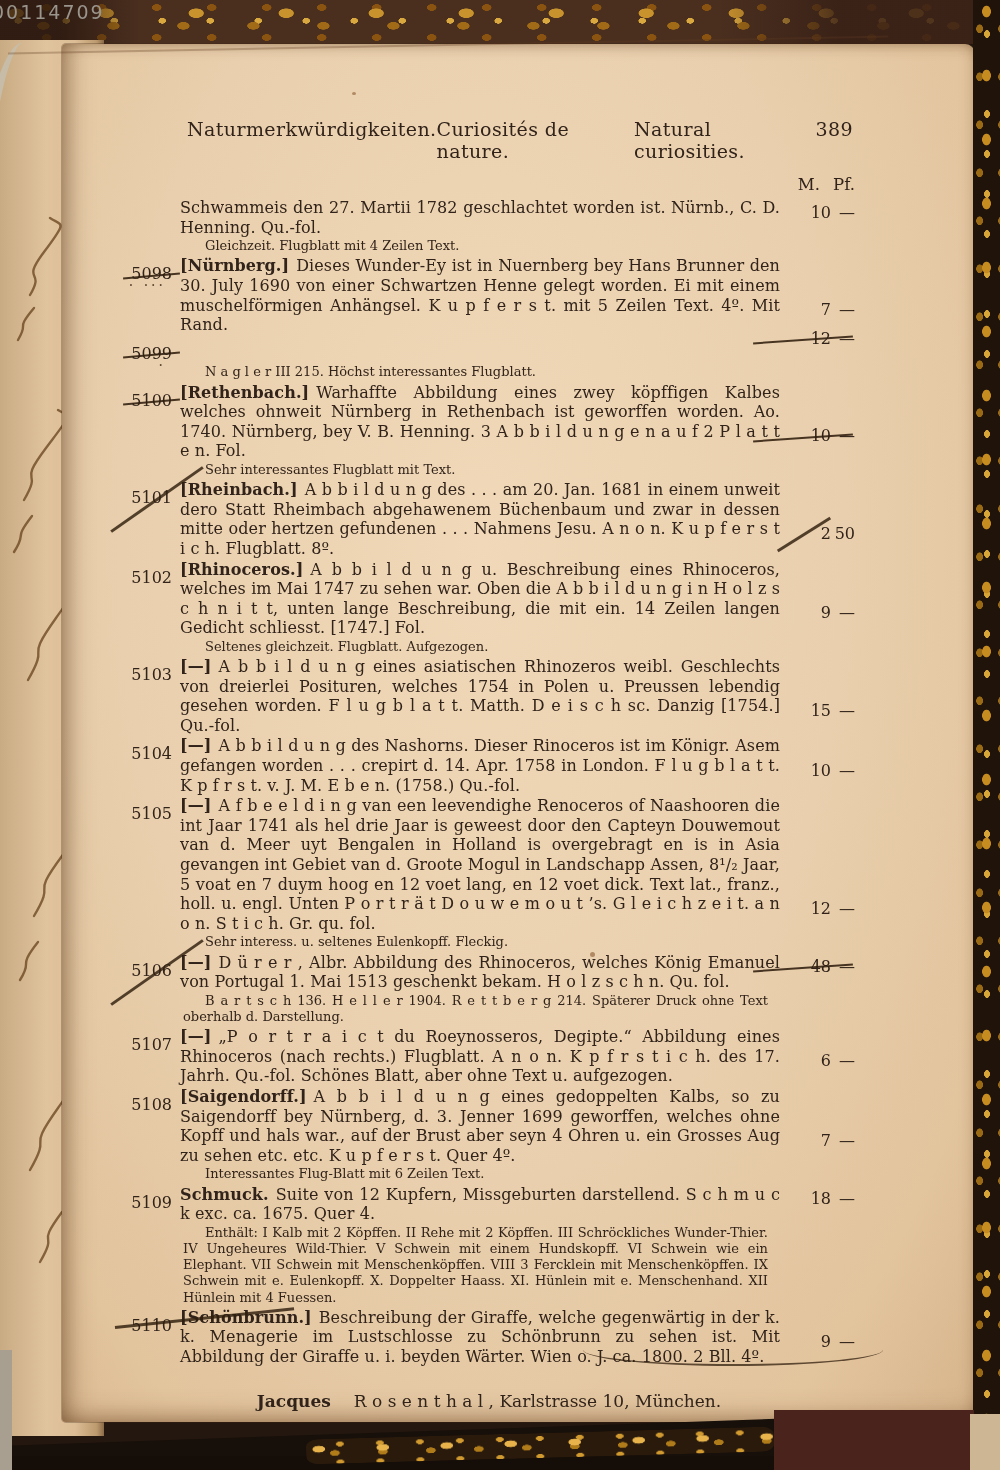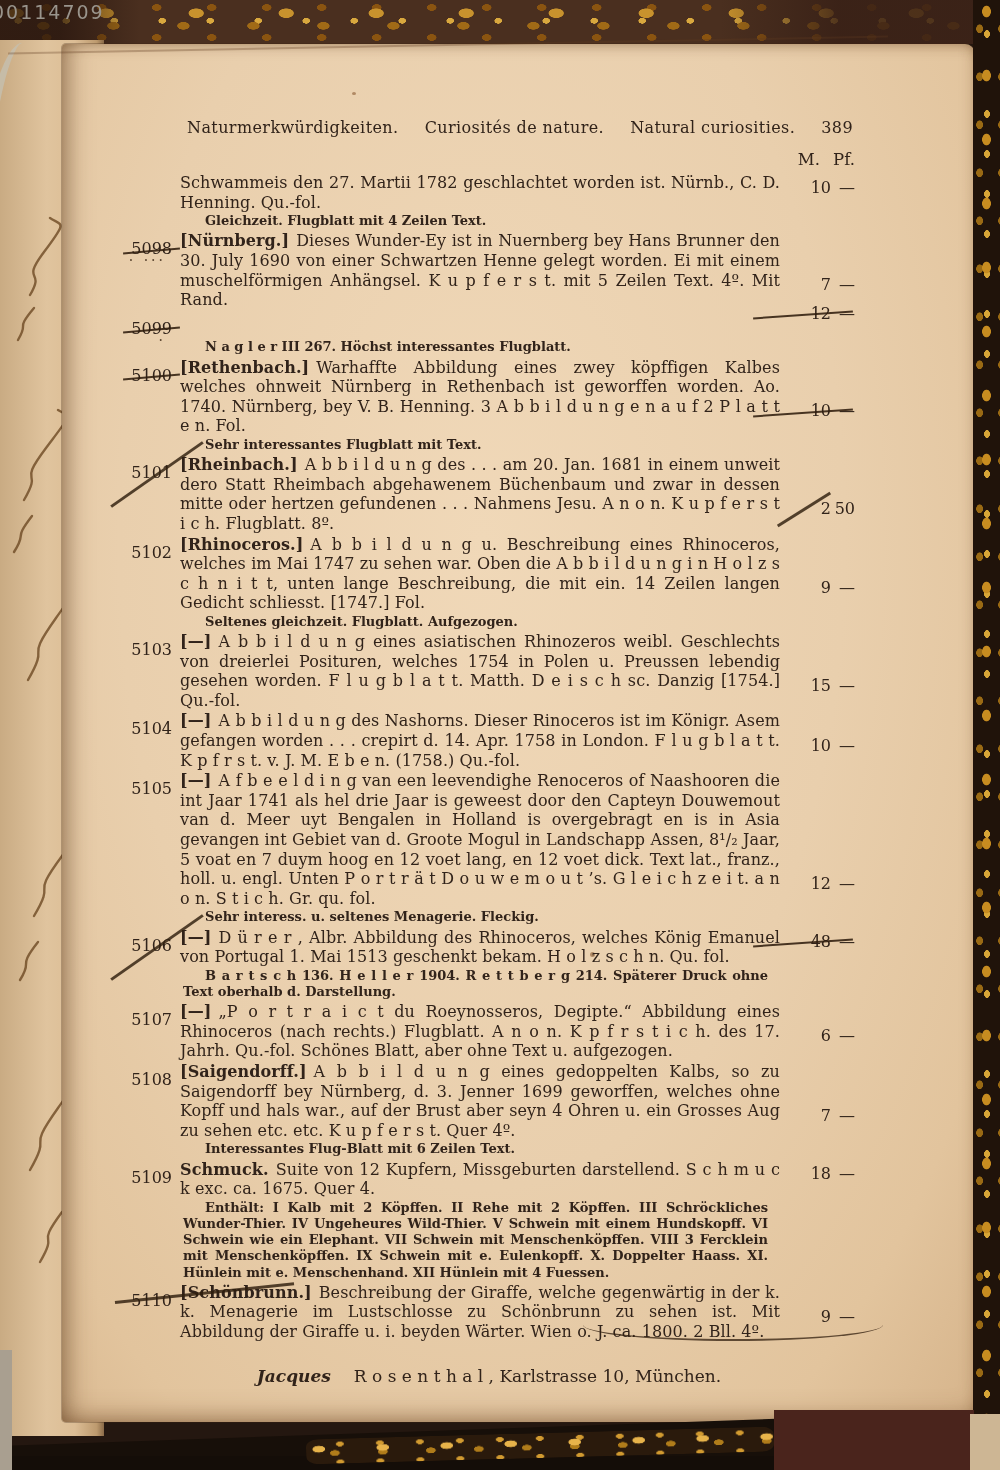--- a/index.html
+++ b/index.html
@@ -75,36 +75,36 @@
       inset 18px 0 26px -14px rgba(90,55,25,.55),
       inset -6px 0 12px -6px rgba(120,80,40,.35),
       inset 0 -16px 24px -12px rgba(110,70,35,.5),
       inset 0 10px 14px -10px rgba(110,70,35,.4),
       0 0 0 1px rgba(60,35,20,.3);
   }
   .crease{position:absolute;left:8px;top:44px;width:880px;height:2px;background:rgba(95,60,32,.30);transform:rotate(-1.1deg);z-index:3;}
   .content{position:relative;padding:74px 112px 0 53px;color:#31231a;}
   .speck{position:absolute;width:5px;height:5px;border-radius:50%;background:#8a5a32;opacity:.6;}
   
-  .header{display:flex;justify-content:space-between;align-items:baseline;font-size:16px;letter-spacing:.4px;padding-right:10px;}
+  .header{display:flex;justify-content:space-between;align-items:baseline;font-size:19px;letter-spacing:.4px;padding-right:10px;}
   .header .h-first{margin-left:72px;}
   .mpf{text-align:right;font-size:16.5px;margin-top:13px;margin-bottom:2px;padding-right:8px;word-spacing:8px;}
   
   .entries{margin-top:4px;}
   .entry{position:relative;display:flex;font-size:16px;line-height:19.6px;margin-top:1px;}
   .numwrap{width:57px;flex:none;text-align:right;position:relative;}
   .num{position:relative;display:inline-block;margin-top:8px;}
   .margin-mark{position:absolute;top:20px;right:6px;font-size:14px;letter-spacing:3px;color:rgba(55,35,18,.8);white-space:nowrap;}
   .body{width:600px;margin-left:8px;text-align:justify;letter-spacing:.1px;}
   .head{font-weight:bold;margin-right:7px;}
   .head:empty{display:none;margin:0;}
   .price{position:absolute;right:8px;bottom:15px;width:86px;display:flex;}
   .pm{flex:1;text-align:right;position:relative;}
   .pf{width:24px;text-align:right;}
-  .note{font-size:13px;line-height:16.2px;margin:1px 0 2px 68px;width:585px;text-indent:22px;text-align:justify;font-weight:bold;}
+  .note{font-size:13px;line-height:16.2px;margin:1px 0 2px 68px;width:585px;text-indent:22px;text-align:justify;}
   .note:empty{display:none;margin:0;}
   
   .struck-line::after{
     content:"";position:absolute;left:-8px;right:-8px;top:52%;height:0;
     border-top:2.6px solid rgba(48,30,14,.88);transform:rotate(-5deg);
   }
   .price.struck-line::after{left:-16px;right:2px;transform:rotate(-4deg);}
   .num.struck-slash::after{
     content:"";position:absolute;left:-30px;top:52%;width:112px;height:0;
     border-top:3.6px solid rgba(48,30,14,.82);transform:rotate(-35deg);transform-origin:center;
@@ -116,21 +116,21 @@
   .num.struck-long::after{
     content:"";position:absolute;left:-16px;top:54%;width:180px;height:0;
     border-top:3px solid rgba(48,30,14,.82);transform:rotate(-6deg);transform-origin:left center;
   }
   .price.flourish::after{
     content:"";position:absolute;left:-186px;top:2px;width:300px;height:30px;
     border-bottom:2.4px solid rgba(48,30,14,.75);border-radius:50%;
   }
   
   .footer{margin-top:24px;text-align:center;font-size:17px;}
-  .footer b{margin-right:23px;font-style:italic;}
+  .footer b{margin-right:23px;}
 </style>
 </head>
 <body>
 
 <div class="top-band"></div>
 <span class="watermark">00114709</span>
 <div class="curl-left"></div>
 <div class="corner-curl"></div>
 <svg class="scribbles" width="104" height="1200" viewBox="0 0 104 1200" fill="none" stroke="#6e4a24" stroke-width="2.4" stroke-linecap="round">
   <path d="M30 135 C46 108, 20 124, 44 92 S 62 66, 50 58"></path>
@@ -187,21 +187,21 @@
   <div class="entry">
     <div class="numwrap">
       <span class="num struck-line">5099</span>
       <span class="margin-mark">·</span>
     </div>
     <div class="price struck-line">
       <span class="pm">12</span>
       <span class="pf">—</span>
     </div>
   </div>
-  <div class="note">N a g l e r III 267. Höchst interessantes Flugblatt.</div>
+  <div class="note">N a g l e r III 215. Höchst interessantes Flugblatt.</div>
 
   <div class="entry">
     <div class="numwrap">
       <span class="num struck-line">5100</span>
       <span class="margin-mark"></span>
     </div>
     <div class="body"><b class="head">[Rethenbach.]</b><span>Warhaffte Abbildung eines zwey köpffigen Kalbes welches ohnweit Nürnberg in Rethenbach ist geworffen worden. Ao. 1740. Nürnberg, bey V. B. Henning. 3 A b b i l d u n g e n a u f 2 P l a t t e n. Fol.</span></div>
     <div class="price struck-line">
       <span class="pm">10</span>
       <span class="pf">—</span>
@@ -262,21 +262,21 @@
     <div class="numwrap">
       <span class="num">5105</span>
       <span class="margin-mark"></span>
     </div>
     <div class="body"><b class="head">[—]</b><span>A f b e e l d i n g van een leevendighe Renoceros of Naashooren die int Jaar 1741 als hel drie Jaar is geweest door den Capteyn Douwemout van d. Meer uyt Bengalen in Holland is overgebragt en is in Asia gevangen int Gebiet van d. Groote Mogul in Landschapp Assen, 8¹/₂ Jaar, 5 voat en 7 duym hoog en 12 voet lang, en 12 voet dick. Text lat., franz., holl. u. engl. Unten P o r t r ä t D o u w e m o u t ’s. G l e i c h z e i t. a n o n. S t i c h. Gr. qu. fol.</span></div>
     <div class="price">
       <span class="pm">12</span>
       <span class="pf">—</span>
     </div>
   </div>
-  <div class="note">Sehr interess. u. seltenes Menagerie. Fleckig.</div>
+  <div class="note">Sehr interess. u. seltenes Eulenkopff. Fleckig.</div>
 
   <div class="entry">
     <div class="numwrap">
       <span class="num struck-slash">5106</span>
       <span class="margin-mark"></span>
     </div>
     <div class="body"><b class="head">[—]</b><span>D ü r e r , Albr. Abbildung des Rhinoceros, welches König Emanuel von Portugal 1. Mai 1513 geschenkt bekam. H o l z s c h n. Qu. fol.</span></div>
     <div class="price struck-line">
       <span class="pm">48</span>
       <span class="pf">—</span>

